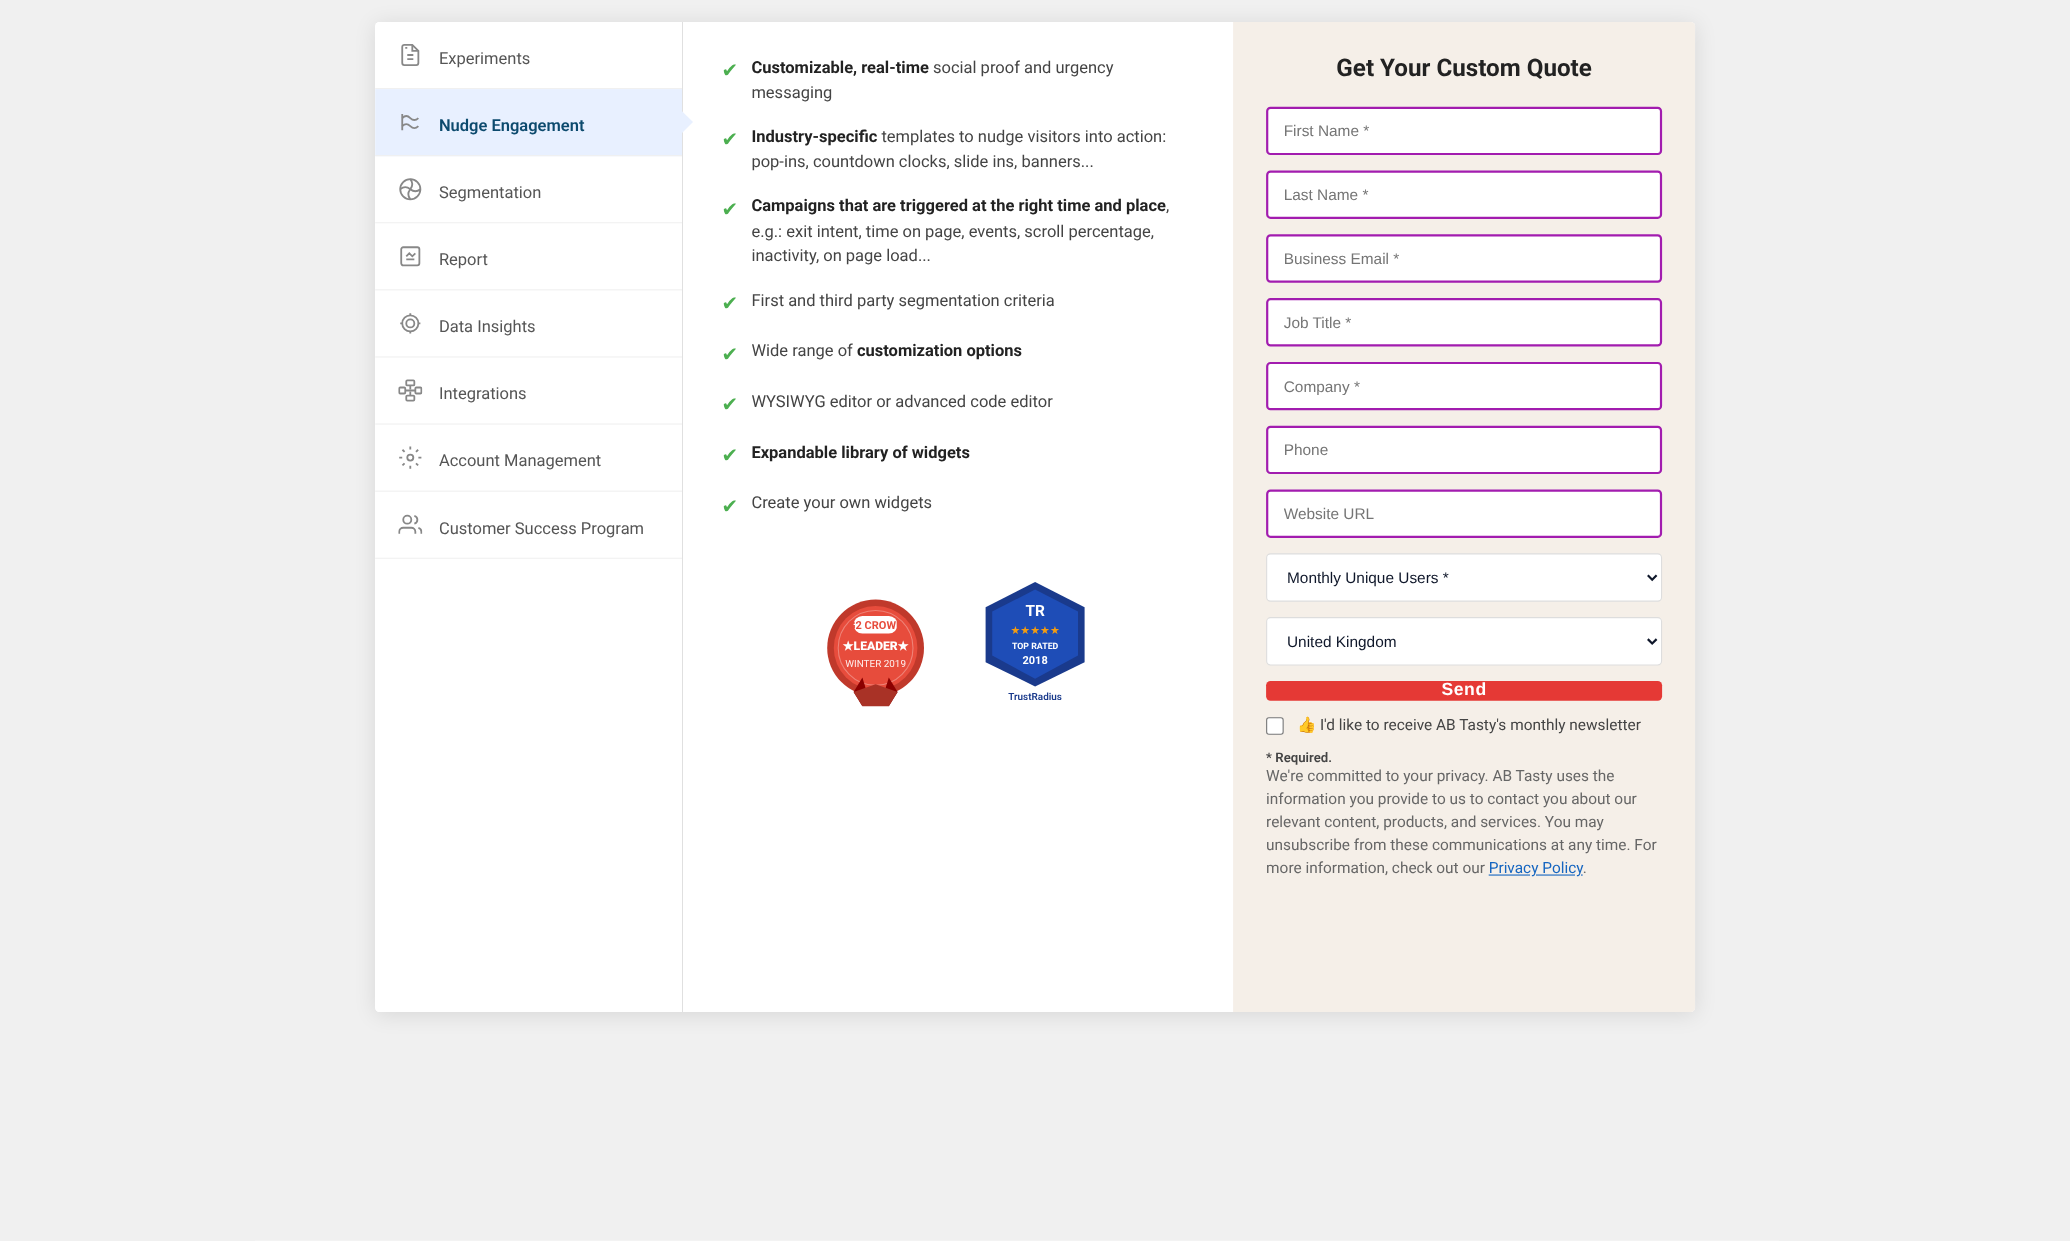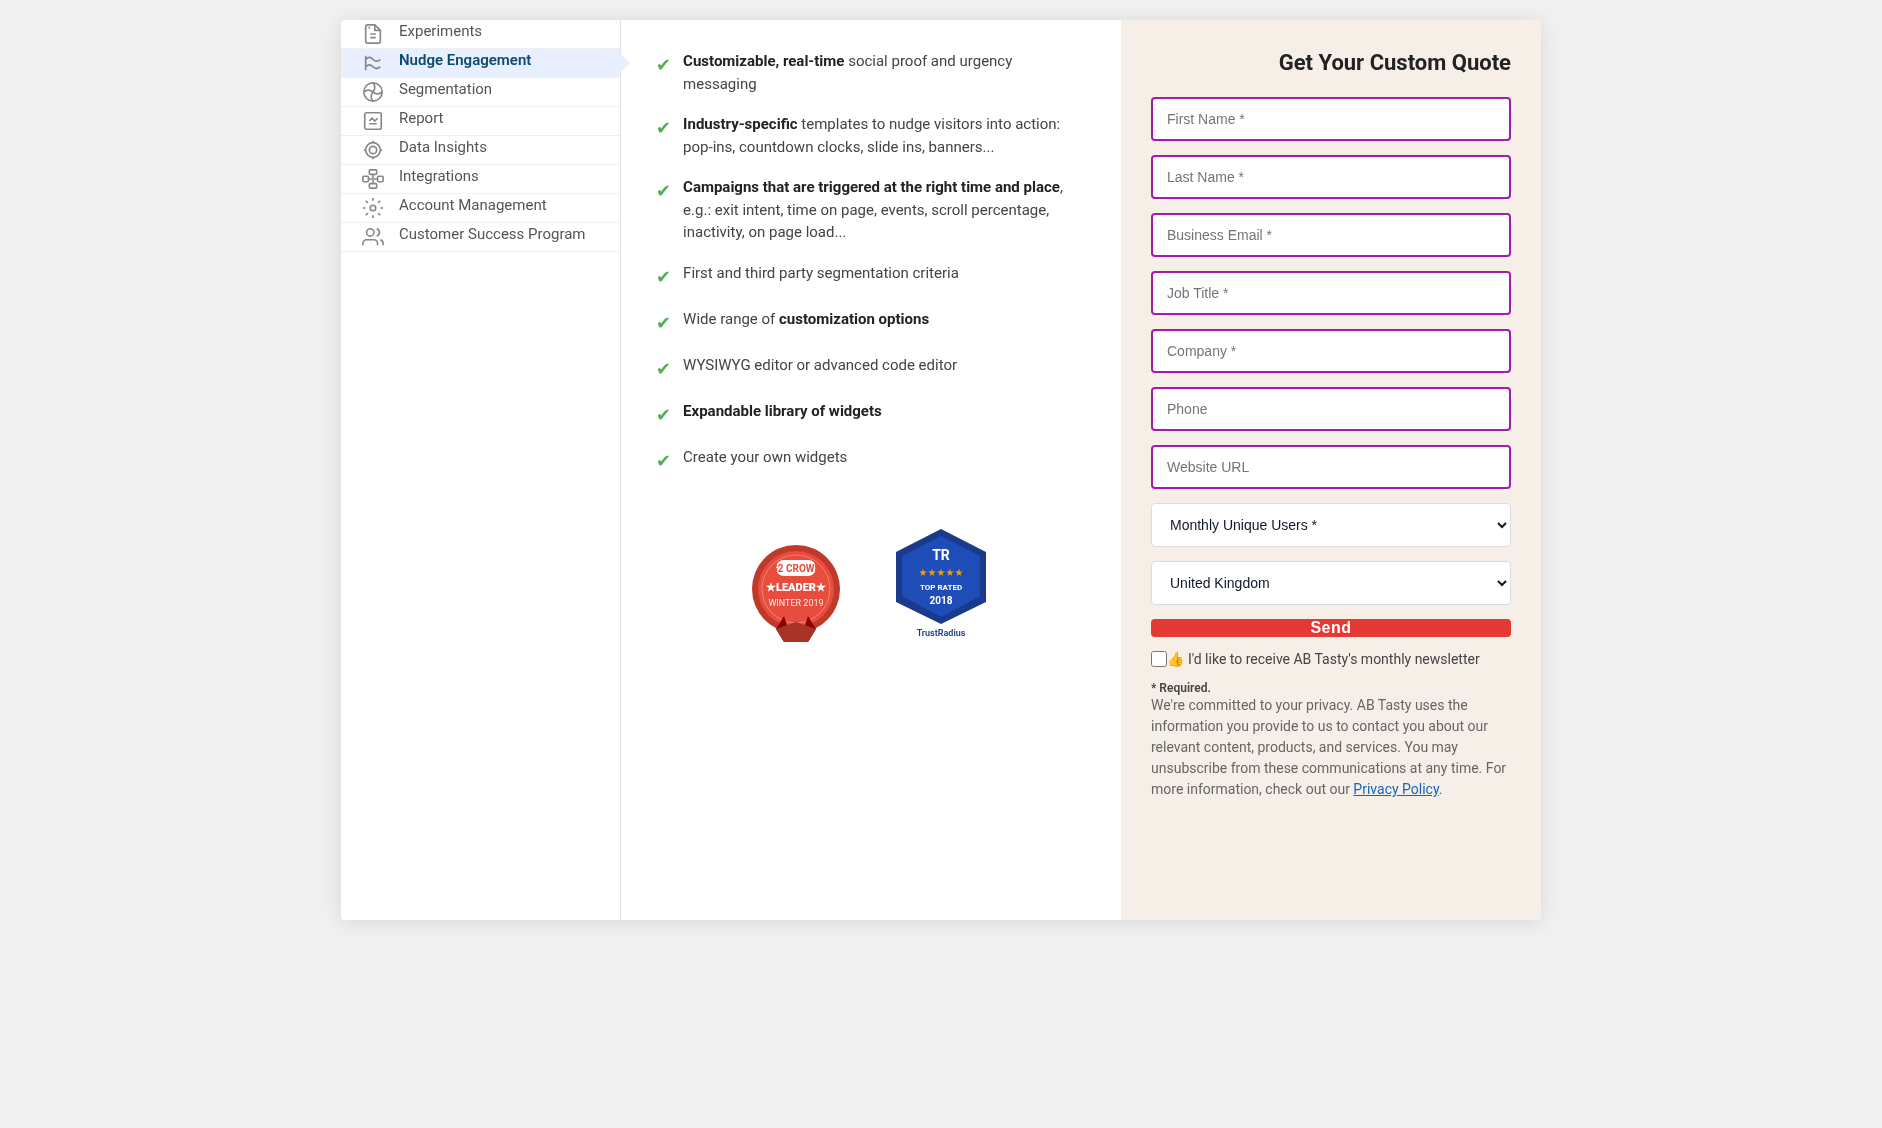--- a/index.html
+++ b/index.html
@@ -24,22 +24,22 @@
 
     
     .sidebar {
       width: 280px;
       min-width: 280px;
       border-right: 1px solid #e0e0e0;
       background: white;
     }
     .sidebar-item {
       display: flex;
-      align-items: flex-start;
-      padding: 2px 20px;
+      align-items: flex-end;
+      padding: 18px 20px;
       border-bottom: 1px solid #f0f0f0;
       cursor: pointer;
       color: #555;
       font-size: 15px;
       gap: 14px;
     }
     .sidebar-item.active {
       background: #e8f0ff;
       color: #0c4a6e;
       font-weight: 600;
@@ -118,21 +118,21 @@
       background: #f5efe8;
       padding: 30px 30px;
       display: flex;
       flex-direction: column;
       gap: 14px;
     }
     .form-title {
       font-size: 22px;
       font-weight: 700;
       color: #222;
-      text-align: right;
+      text-align: center;
       margin-bottom: 8px;
     }
     .form-input {
       width: 100%;
       padding: 12px 14px;
       border: 2px solid #a21caf;
       border-radius: 4px;
       font-size: 14px;
       color: #888;
       background: white;
@@ -156,21 +156,21 @@
       border: none;
       border-radius: 4px;
       font-size: 16px;
       font-weight: 600;
       cursor: pointer;
       letter-spacing: 0.5px;
     }
     .newsletter-row {
       display: flex;
       align-items: center;
-      gap: 0;
+      gap: 12px;
       font-size: 14px;
       color: #444;
     }
     .newsletter-row input[type="checkbox"] {
       width: 16px;
       height: 16px;
       flex-shrink: 0;
     }
     .privacy-text {
       font-size: 14px;

